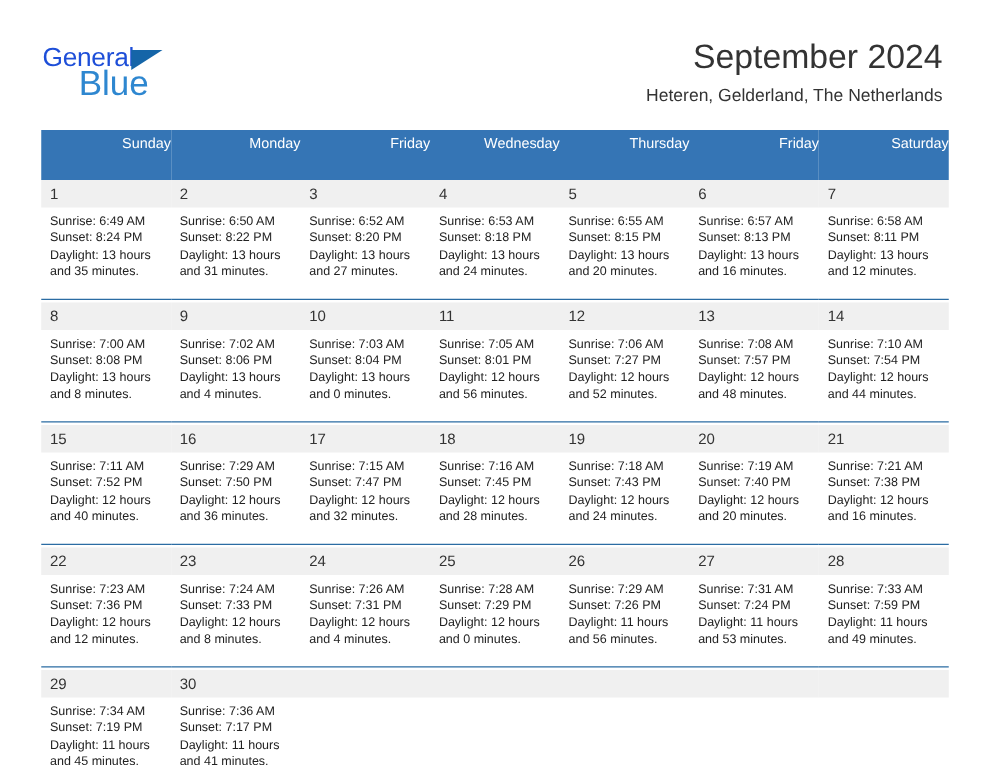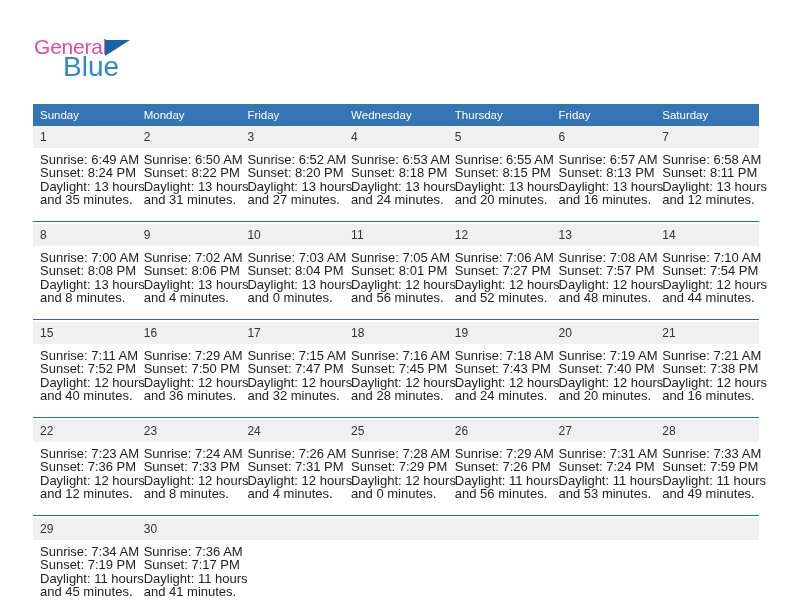--- a/index.html
+++ b/index.html
@@ -31,21 +31,21 @@
     left: 34px;
     top: 36px;
     width: 180px;
     height: 50px;
   }
   .logo-general {
     position: absolute;
     left: 0;
     top: 0;
     font-size: 21px;
-    color: #ec4899;
+    color: #1d4ed8;
     letter-spacing: -0.2px;
     line-height: 22px;
   }
   .logo-tri {
     position: absolute;
     left: 71px;
     top: 4px;
     width: 0;
     height: 0;
     border-left: 25px solid #1565a8;
@@ -89,22 +89,22 @@
     top: 104px;
     width: 726px;
     border-collapse: collapse;
     table-layout: fixed;
   }
   .cal th {
     background: #3575b5;
     color: #ffffff;
     font-size: 11.5px;
     font-weight: normal;
-    text-align: left;
-    padding: 5px 0 5px 7px;
+    text-align: right;
+    padding: 5px 0 23px 7px;
     height: 11px;
     line-height: 12px;
   }
   .cal td {
     vertical-align: top;
     padding: 0;
     width: 103.71px;
   }
 
   .week-sep td {
@@ -117,40 +117,44 @@
     background: #f0f0f0;
     font-size: 12px;
     color: #333333;
     padding: 4px 0 4px 7px;
     line-height: 14px;
     height: 12px;
   }
   .daynum-row td.empty { background: #f0f0f0; }
 
   .info-row td {
-    font-size: 13px;
+    font-size: 10px;
     color: #222222;
     padding: 5px 6px 8px 7px;
     line-height: 13.4px;
     height: 60px;
   }
   .info-line { display: block; white-space: nowrap; }
 </style>
 </head>
 <body>
 
 <div class="page">
 
   <div class="top">
     <div class="logo">
       <span class="logo-general">General</span>
       <span class="logo-tri"></span>
       <span class="logo-blue">Blue</span>
     </div>
 
+    <div class="title-block">
+      <h1 class="cal-title">September 2024</h1>
+      <div class="cal-sub">Heteren, Gelderland, The Netherlands</div>
+    </div>
   </div>
 
   <table class="cal">
     <thead>
       <tr>
         <th>Sunday</th>
         <th>Monday</th>
         <th>Friday</th>
         <th>Wednesday</th>
         <th>Thursday</th>

